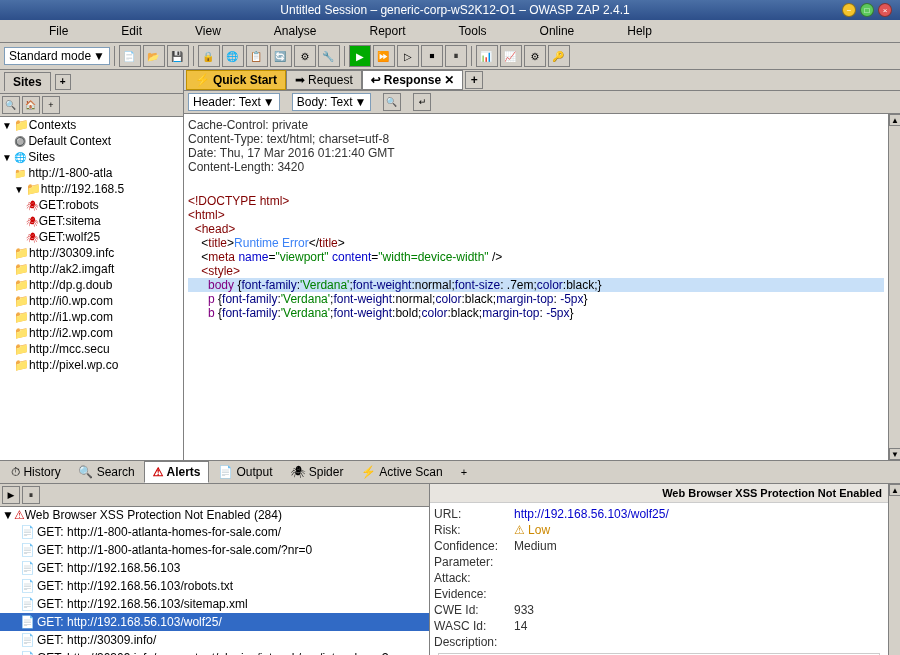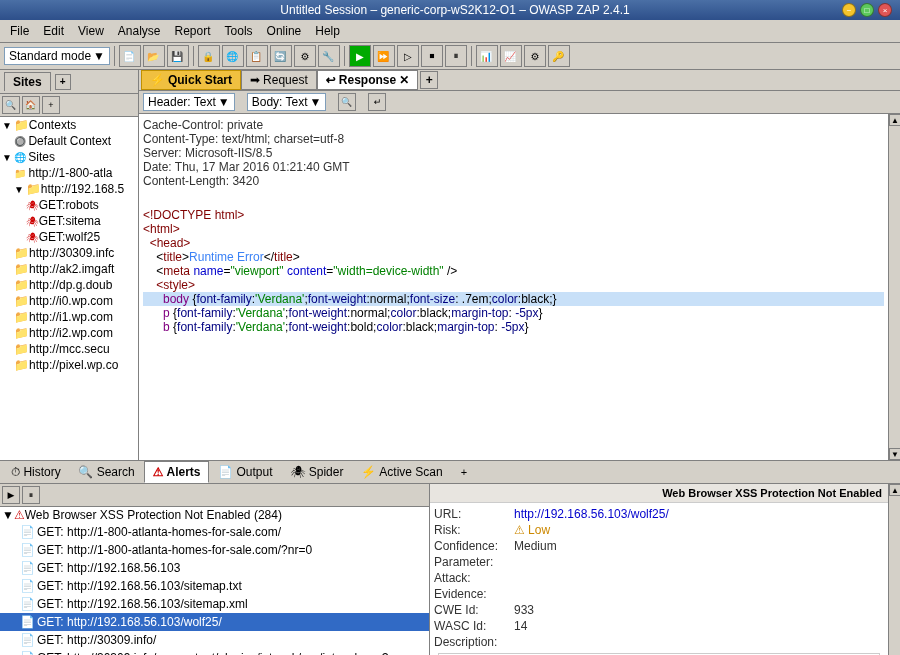--- a/index.html
+++ b/index.html
@@ -32,20 +32,21 @@
       background: #d4d0c8;
       display: flex;
       gap: 2px;
       padding: 2px 4px;
       border-bottom: 1px solid #808080;
     }
     .menu-item {
       padding: 2px 6px;
       cursor: pointer;
       font-size: 12px;
+      margin-left: 39px;
     }
     
     
     .toolbar {
       background: #d4d0c8;
       display: flex;
       align-items: center;
       padding: 2px 4px;
       gap: 2px;
       border-bottom: 1px solid #808080;
@@ -70,21 +71,21 @@
     .separator { width: 1px; height: 20px; background: #808080; margin: 0 2px; }
     
     
     .main-container {
       display: flex;
       height: 390px;
     }
     
     
     .left-panel {
-      width: 139px;
+      width: 184px;
       border-right: 1px solid #808080;
       display: flex;
       flex-direction: column;
       background: white;
     }
     .panel-header {
       background: #d4d0c8;
       padding: 2px 4px;
       display: flex;
       align-items: center;
@@ -513,21 +514,20 @@
         <span>▼</span>
       </div>
       <div class="icon-btn">🔍</div>
       <div class="icon-btn">↵</div>
     </div>
     <div style="display:flex;flex:1;overflow:hidden;">
       <div style="flex:1;overflow-y:auto;font-family:monospace;font-size:11px;padding:4px;">
 
         <div style="color:#333;">Cache-Control: private</div>
         <div style="color:#333;">Content-Type: text/html; charset=utf-8</div>
-        <div style="color:#333;">Server: Microsoft-IIS/8.5</div>
         <div style="color:#333;">Date: Thu, 17 Mar 2016 01:21:40 GMT</div>
         <div style="color:#333;">Content-Length: 3420</div>
         <div style="height:20px;"></div>
 
         <div style="color:#800000;">&lt;!DOCTYPE html&gt;</div>
         <div style="color:#800000;">&lt;html&gt;</div>
         <div style="color:#800000;">&nbsp;&nbsp;&lt;head&gt;</div>
         <div>&nbsp;&nbsp;&nbsp;&nbsp;&lt;<span style="color:#800000;">title</span>&gt;<span style="color:#3b82f6;">Runtime Error</span>&lt;/<span style="color:#800000;">title</span>&gt;</div>
         <div>&nbsp;&nbsp;&nbsp;&nbsp;&lt;<span style="color:#800000;">meta</span> <span style="color:#0000cc;">name</span>=<span style="color:#008000;">"viewport"</span> <span style="color:#0000cc;">content</span>=<span style="color:#008000;">"width=device-width"</span> /&gt;</div>
         <div style="color:#800000;">&nbsp;&nbsp;&nbsp;&nbsp;&lt;style&gt;</div>
@@ -592,21 +592,21 @@
       <div class="alert-item">
         <span style="margin-right:2px;">📄</span>
         <span>GET: http://1-800-atlanta-homes-for-sale.com/?nr=0</span>
       </div>
       <div class="alert-item">
         <span style="margin-right:2px;">📄</span>
         <span>GET: http://192.168.56.103</span>
       </div>
       <div class="alert-item">
         <span style="margin-right:2px;">📄</span>
-        <span>GET: http://192.168.56.103/sitemap.txt</span>
+        <span>GET: http://192.168.56.103/robots.txt</span>
       </div>
       <div class="alert-item">
         <span style="margin-right:2px;">📄</span>
         <span>GET: http://192.168.56.103/sitemap.xml</span>
       </div>
       <div class="alert-item selected">
         <span style="margin-right:2px;">📄</span>
         <span>GET: http://192.168.56.103/wolf25/</span>
       </div>
       <div class="alert-item">

